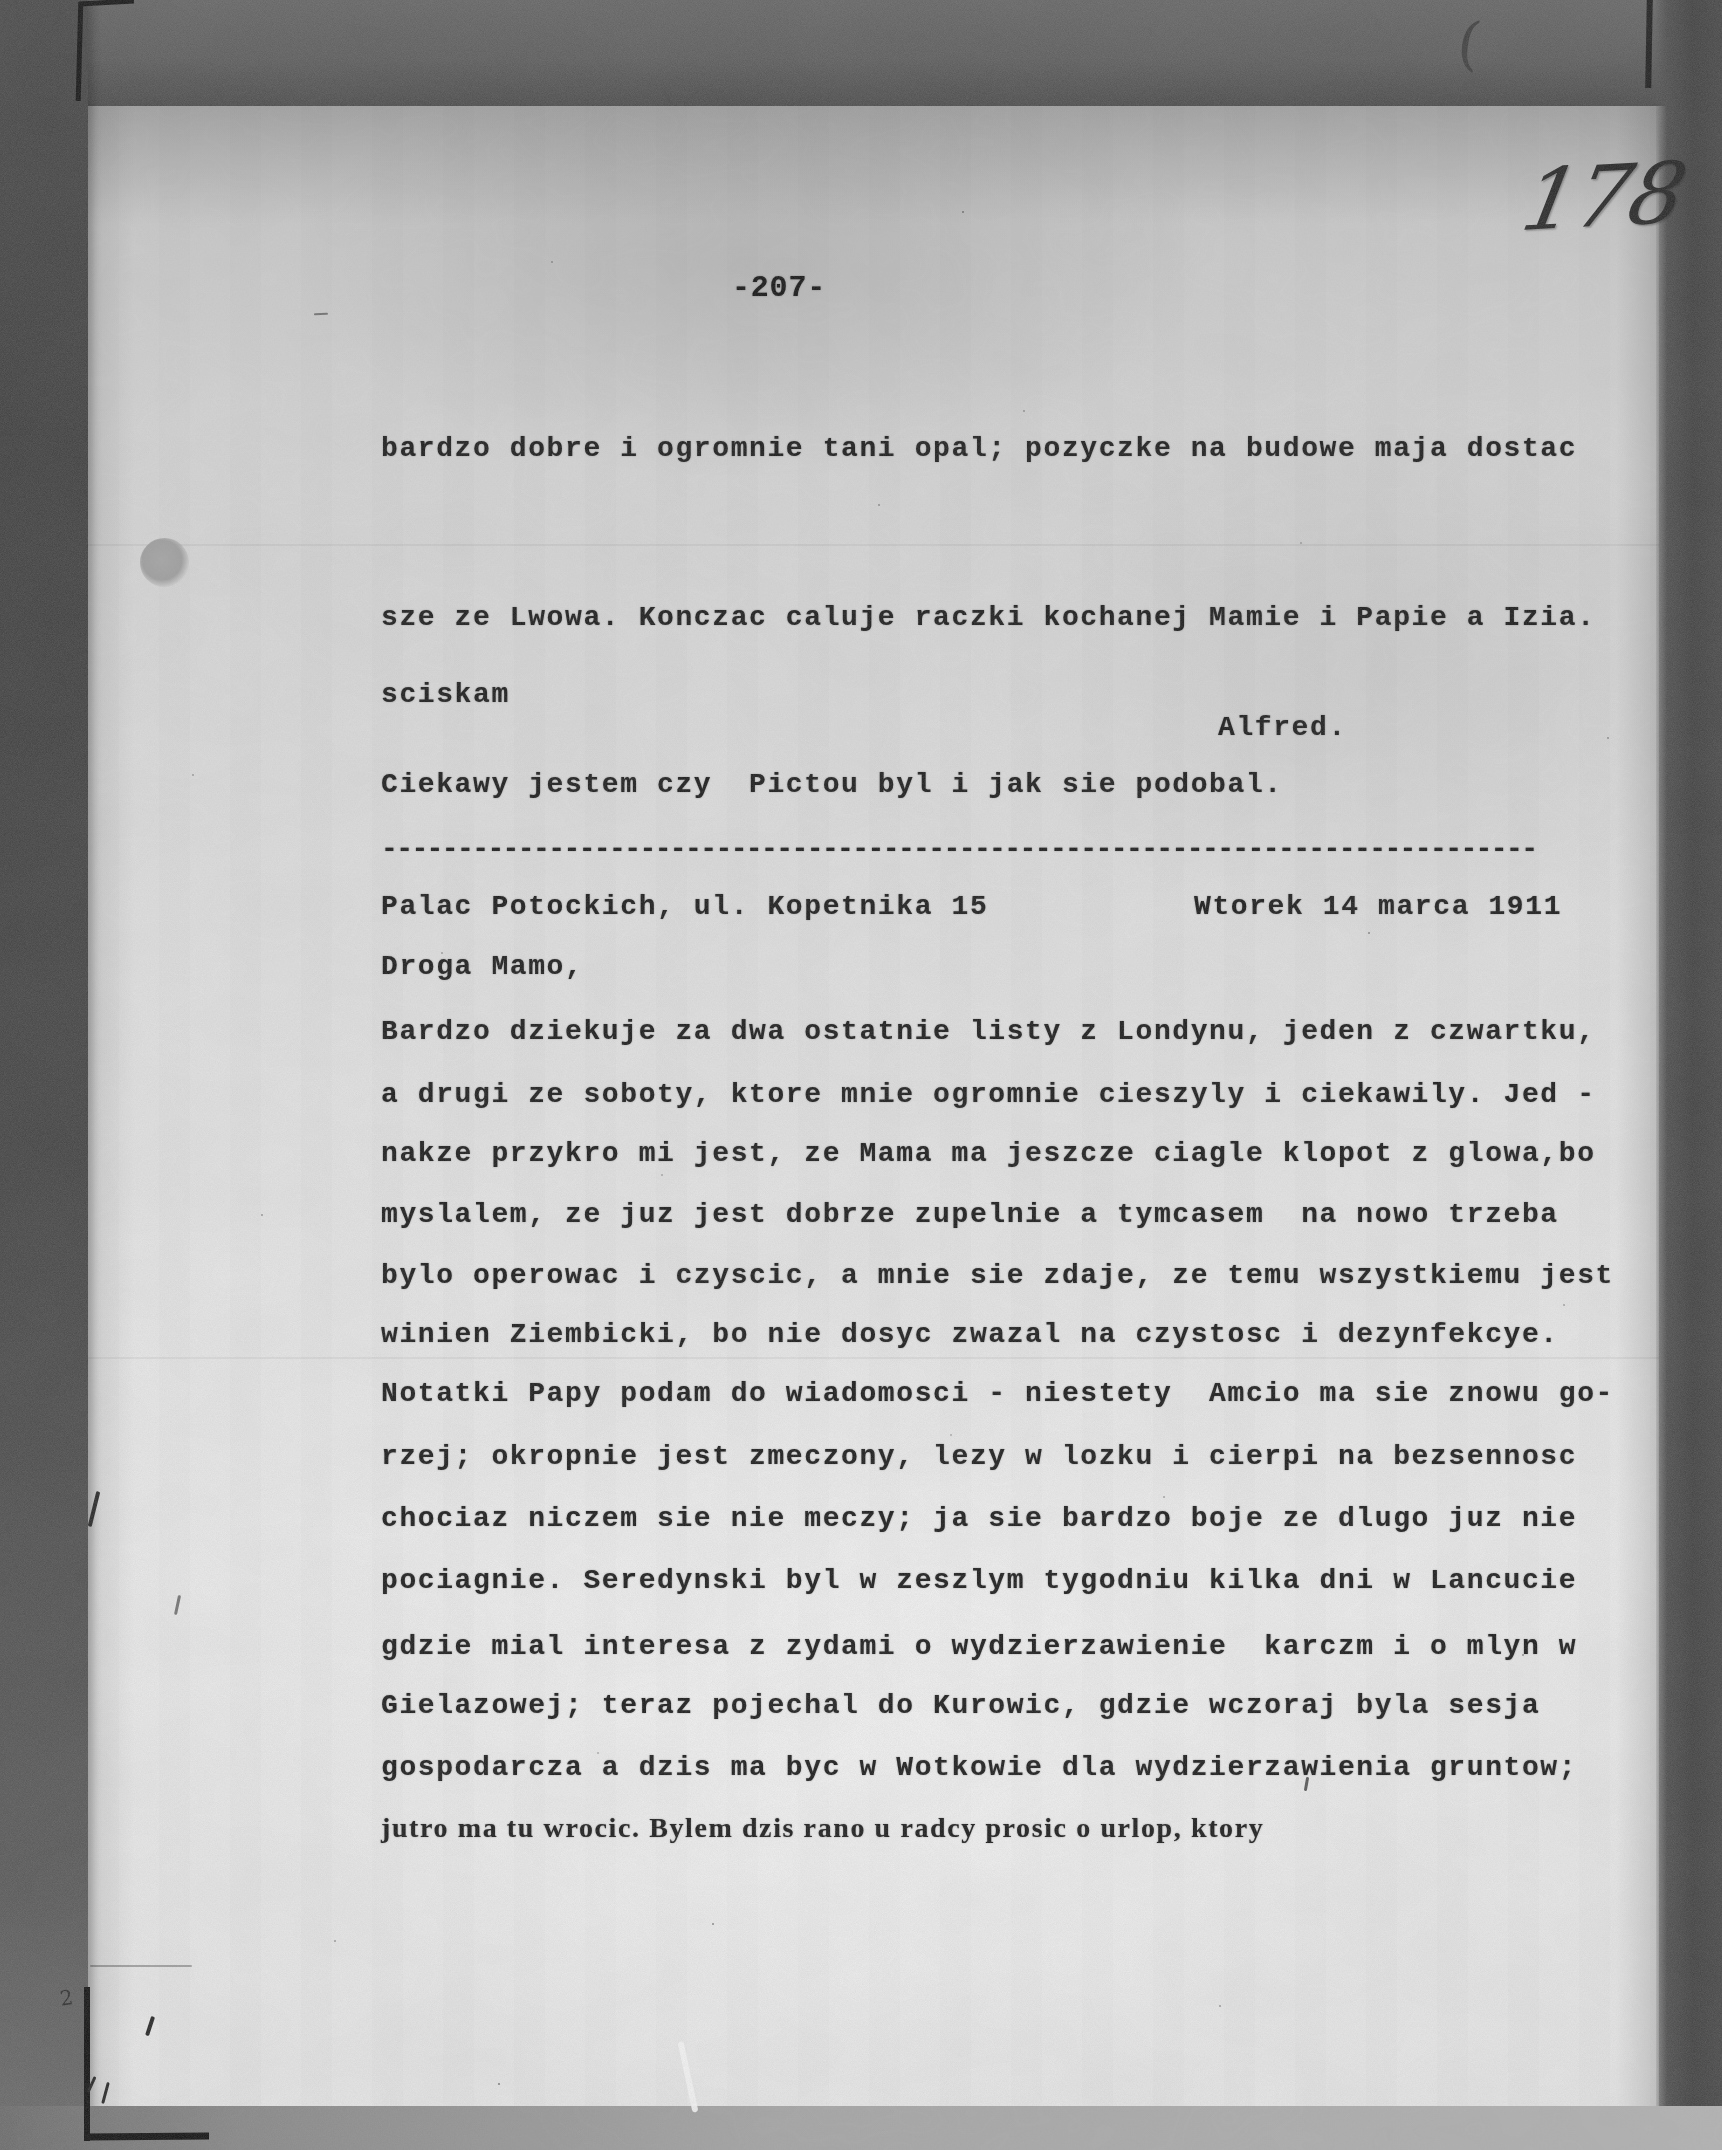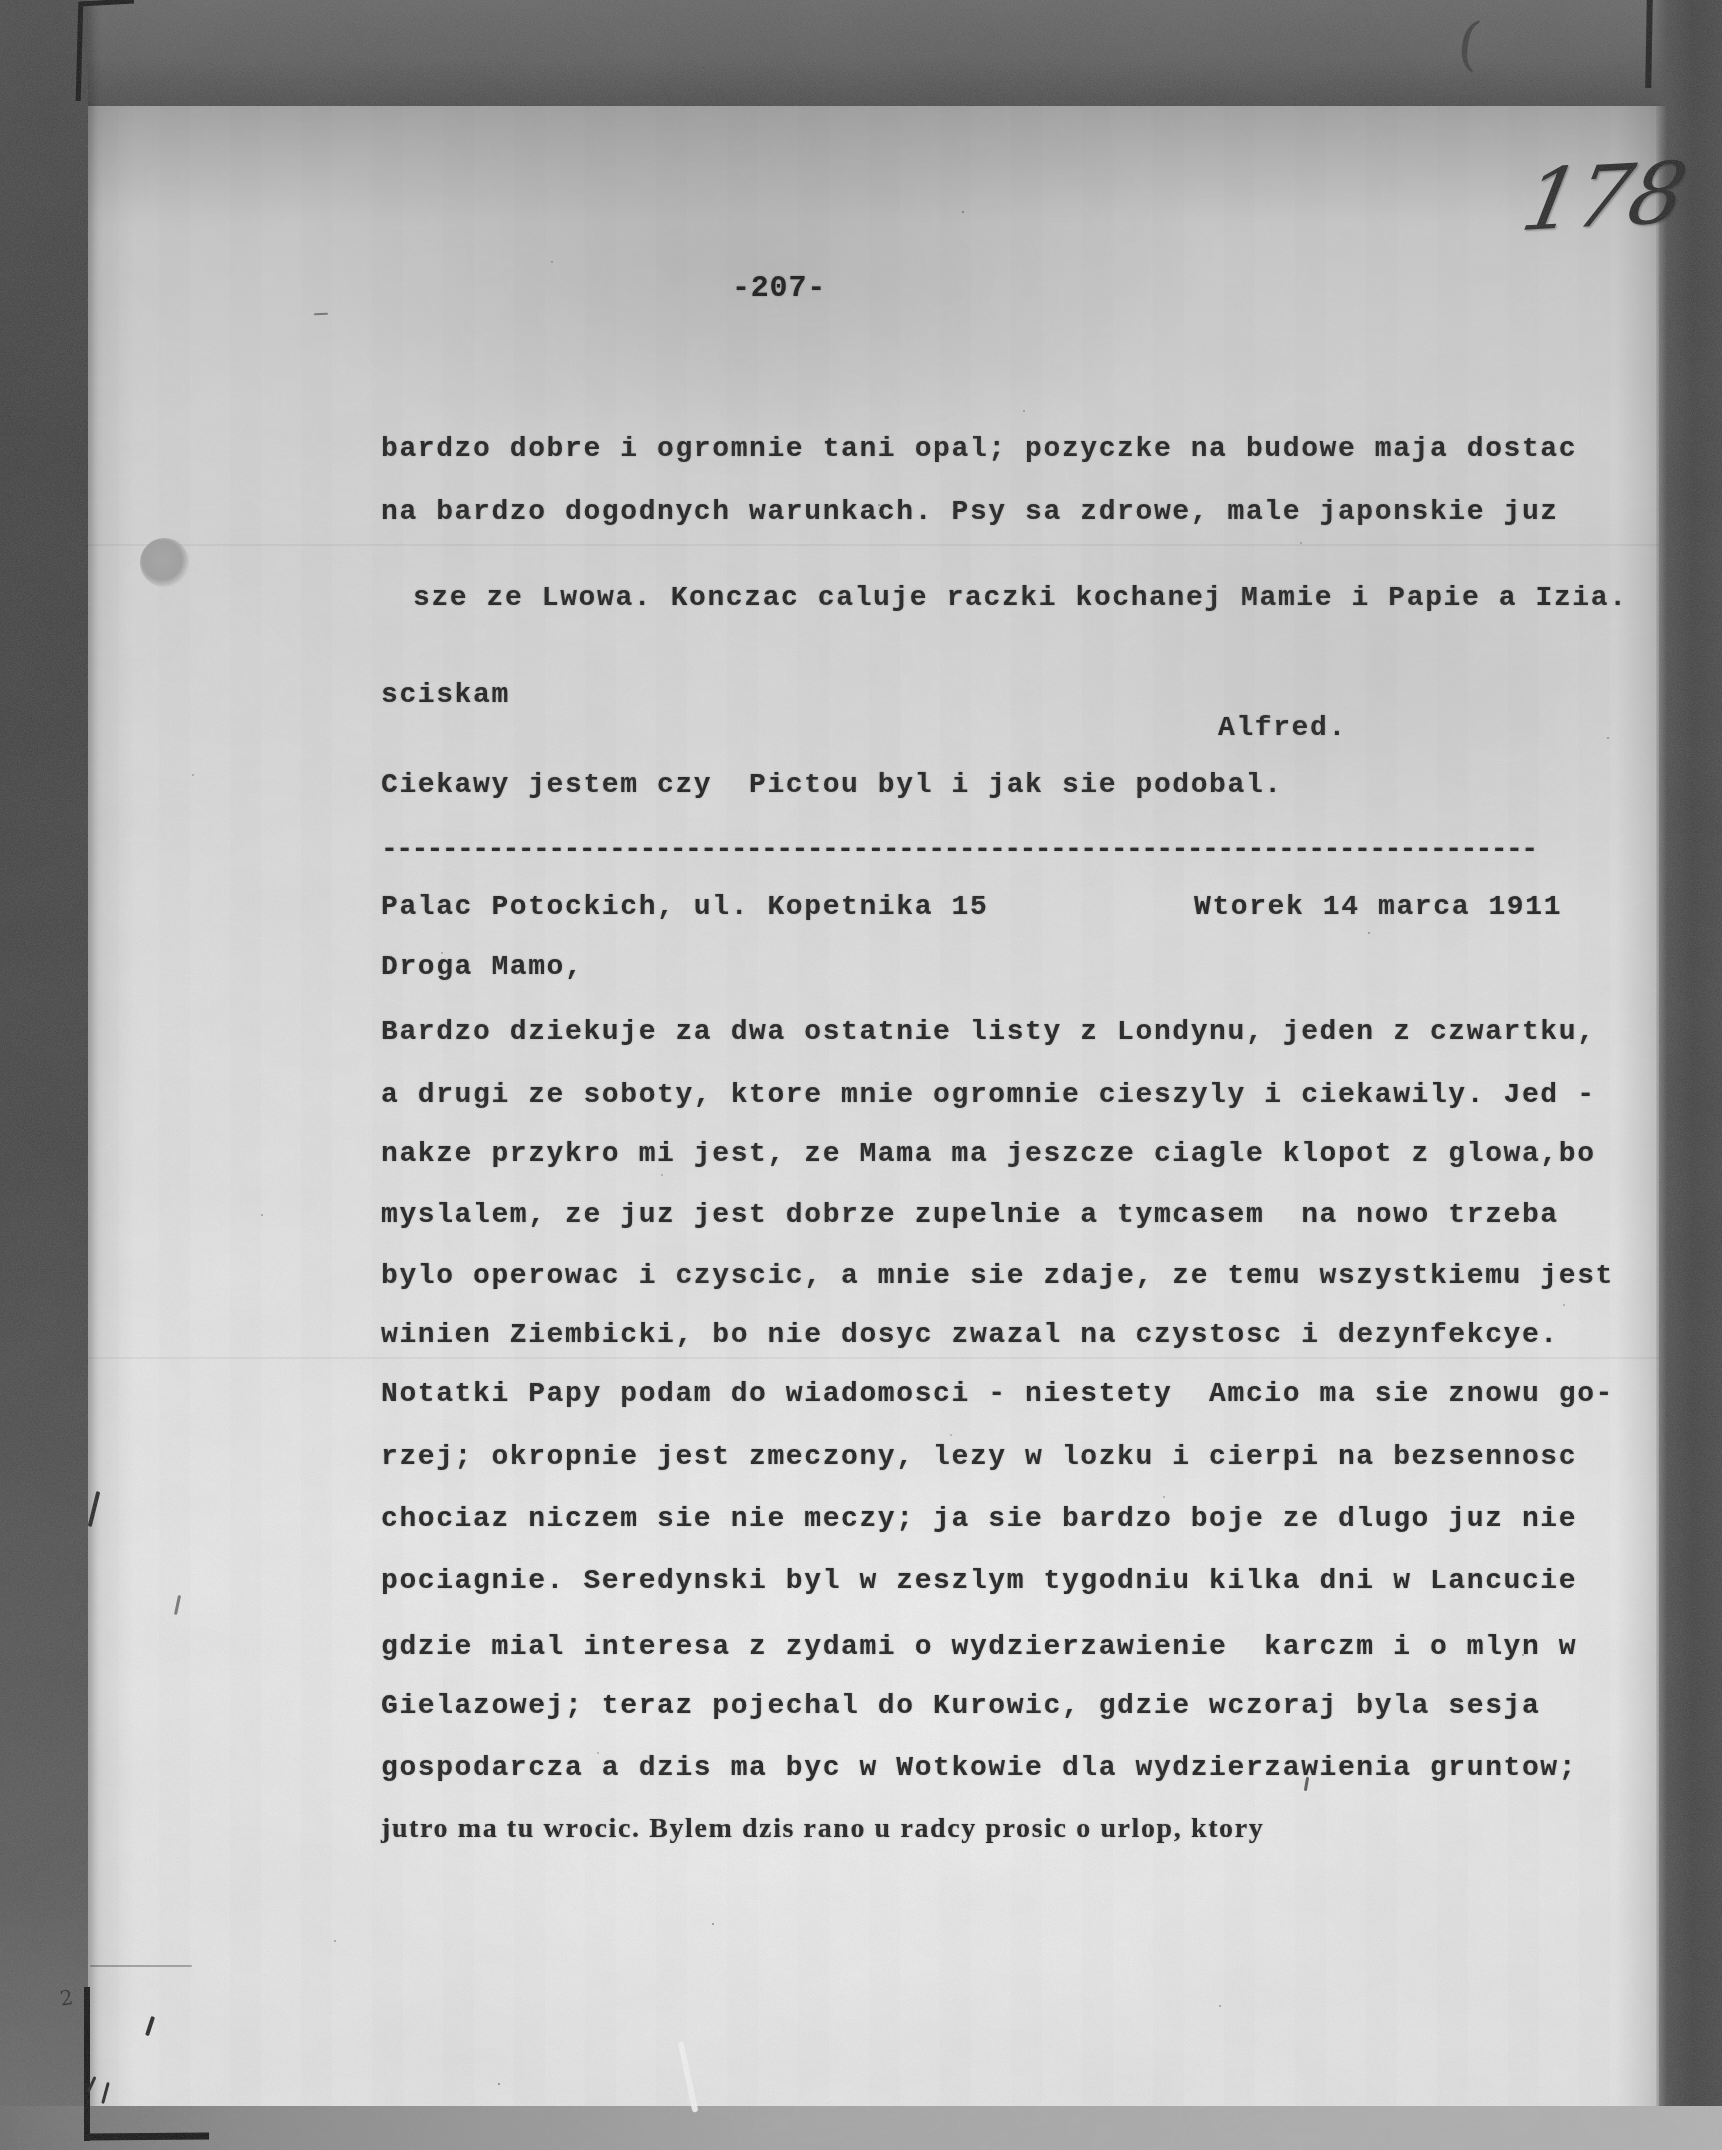--- a/index.html
+++ b/index.html
@@ -127,22 +127,21 @@
   <div id="dust"></div>
 
   <div id="page-number">-207-</div>
 
   <div id="folio-number">178</div>
   <div id="paren-mark">(</div>
   <div id="stray-mark">2</div>
 
   <div id="text-layer">
       <div class="line" style="top: 433px;">bardzo dobre i ogromnie tani opal; pozyczke na budowe maja dostac</div>
-      <div class="line" style="top: 496px;">na bardzo dogodnych warunkach. Psy sa zdrowe, male japonskie juz</div>
-      <div class="line" style="top: 582px; margin-left: 32px;">sze ze Lwowa. Konczac caluje raczki kochanej Mamie i Papie a Izia.</div>
+      <div class="line" style="top: 602px;">sze ze Lwowa. Konczac caluje raczki kochanej Mamie i Papie a Izia.</div>
       <div class="line" style="top: 679px;">sciskam</div>
       <div class="line" style="top: 712px; left: 1218px;">Alfred.</div>
       <div class="line" style="top: 769px;">Ciekawy jestem czy  Pictou byl i jak sie podobal.</div>
       <div class="line separator-line" style="top: 834px;">----------------------------------------------------------------------------</div>
       <div class="line" style="top: 891px; font-family: Liberation Mono, monospace;"><span>Palac Potockich, ul. Kopetnika 15</span><span class="date-span">Wtorek 14 marca 1911</span></div>
       <div class="line" style="top: 951px;">Droga Mamo,</div>
       <div class="line" style="top: 1016px;">Bardzo dziekuje za dwa ostatnie listy z Londynu, jeden z czwartku,</div>
       <div class="line" style="top: 1079px;">a drugi ze soboty, ktore mnie ogromnie cieszyly i ciekawily. Jed -</div>
       <div class="line" style="top: 1199px;">myslalem, ze juz jest dobrze zupelnie a tymcasem  na nowo trzeba</div>
       <div class="line" style="top: 1138px;">nakze przykro mi jest, ze Mama ma jeszcze ciagle klopot z glowa,bo</div>

